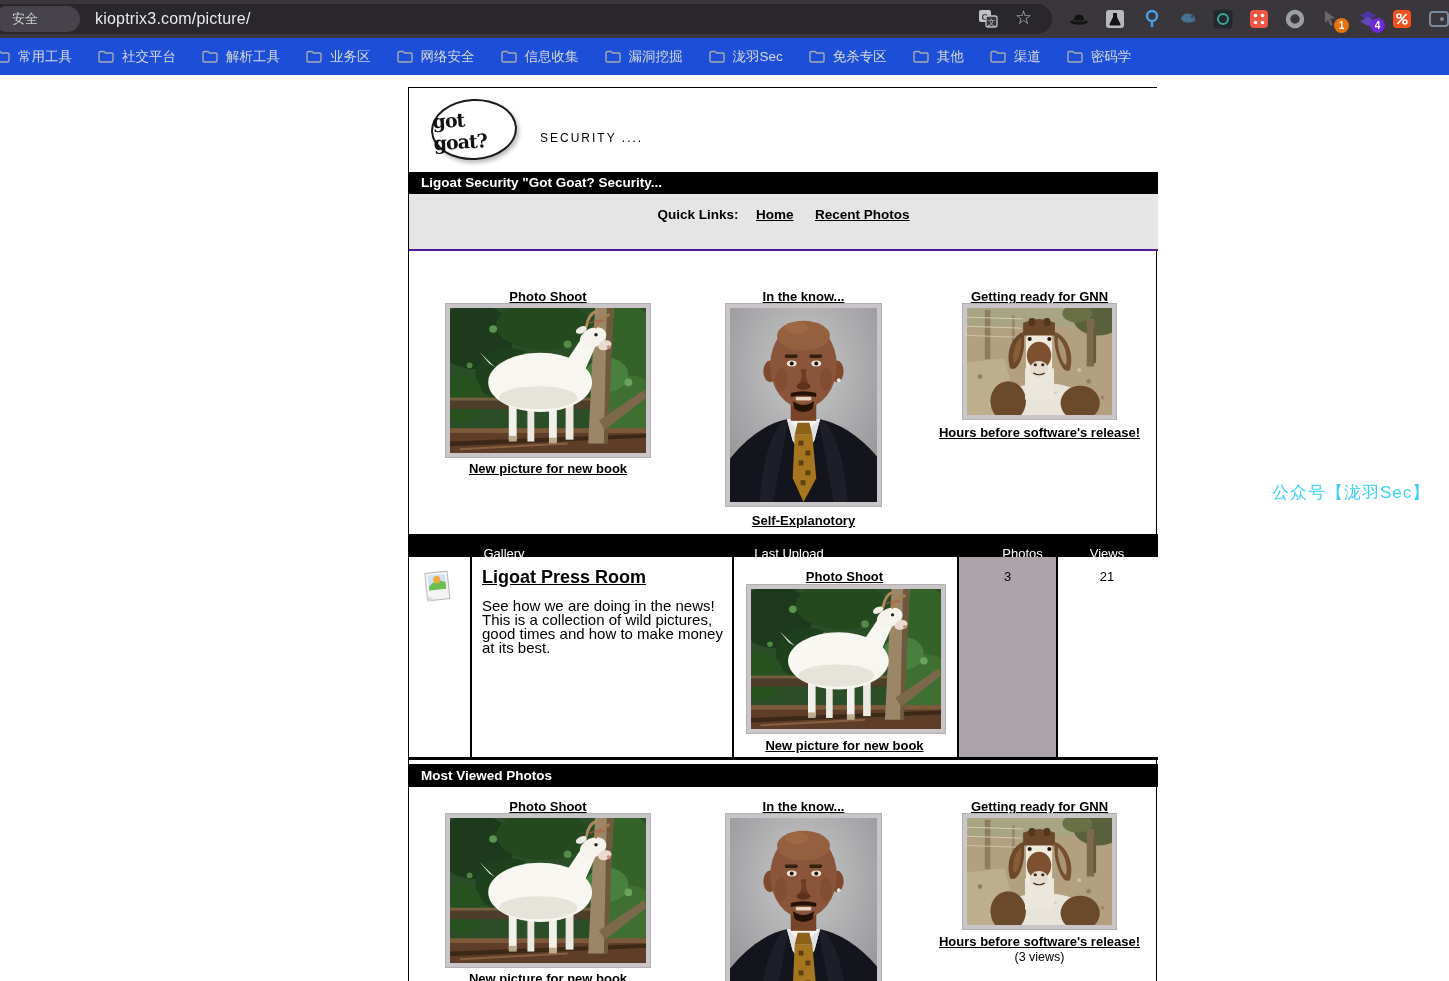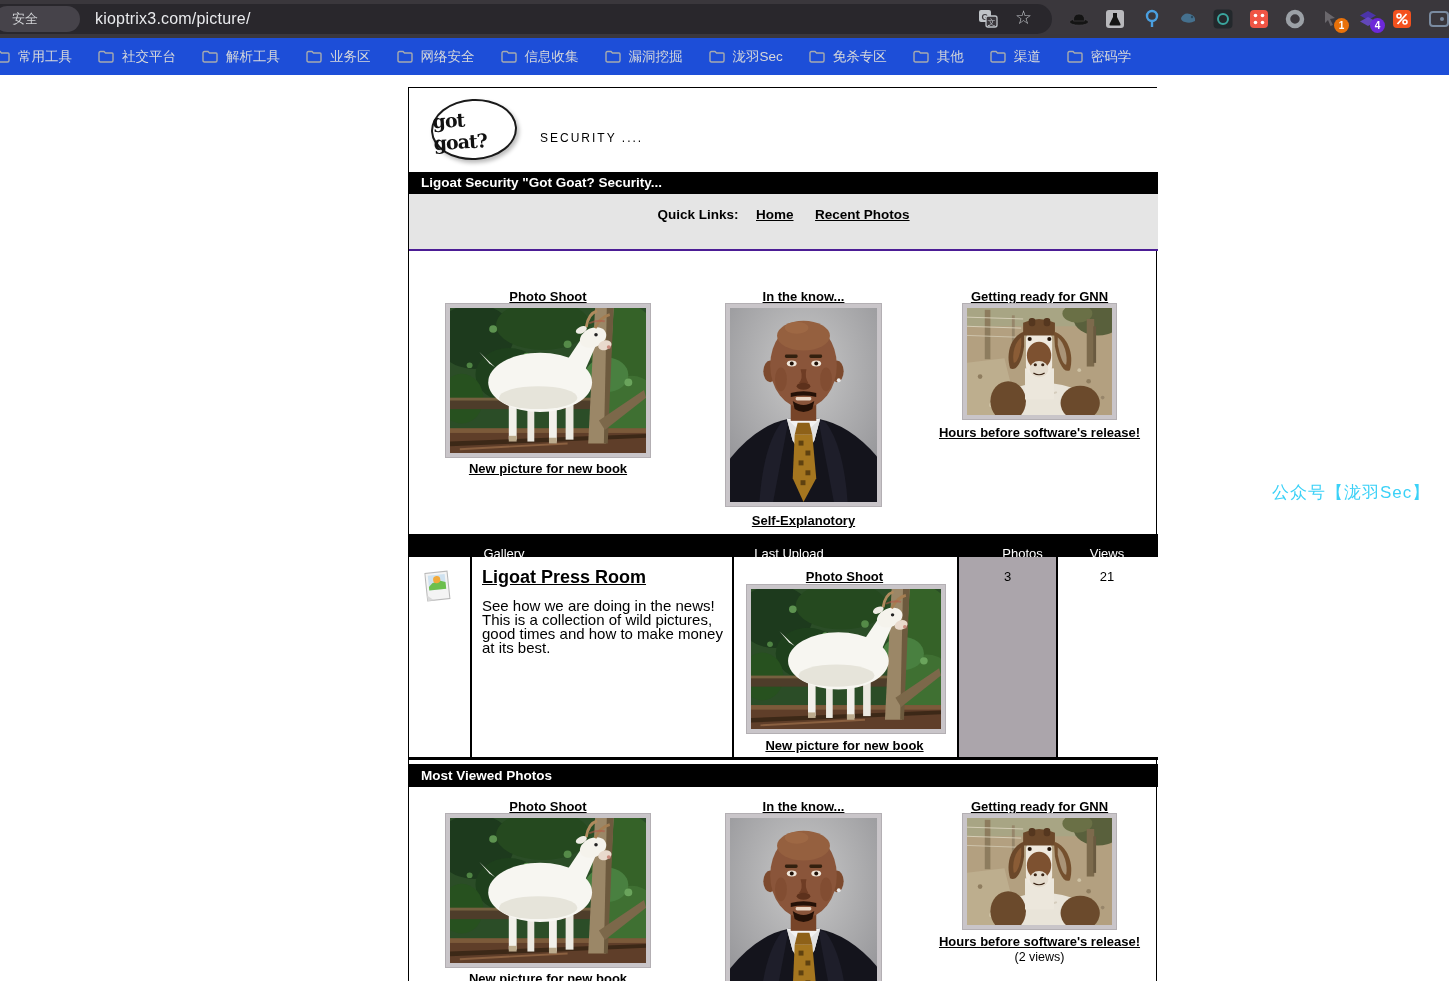--- a/index.html
+++ b/index.html
@@ -448,18 +448,18 @@
           </svg>
       </div>
 
       <div class="ptitle" style="left:553px;top:12px;width:155px">Getting ready for GNN</div>
       <div class="photo-frame" style="left:553px;top:26px;width:155px;height:117px">
         <svg viewBox="0 0 155 117" preserveAspectRatio="none">
             <use href="#sym-goat-gnn"></use>
           </svg>
       </div>
       <div class="pcap" style="left:503px;top:147px;width:255px">Hours before software's release!</div>
-      <div class="pnote" style="left:503px;top:163px;width:255px">(2 views)</div>
+      <div class="pnote" style="left:503px;top:163px;width:255px">(3 views)</div>
     </div>
   </div>
 
   <div class="watermark">公众号【泷羽Sec】</div>
 </div>
 
 </body></html>

